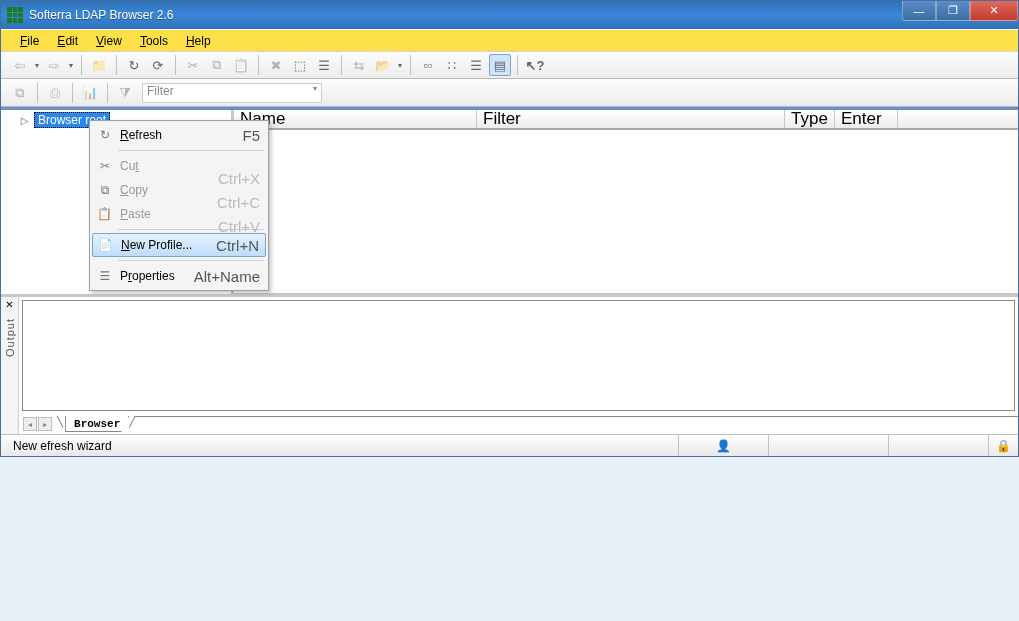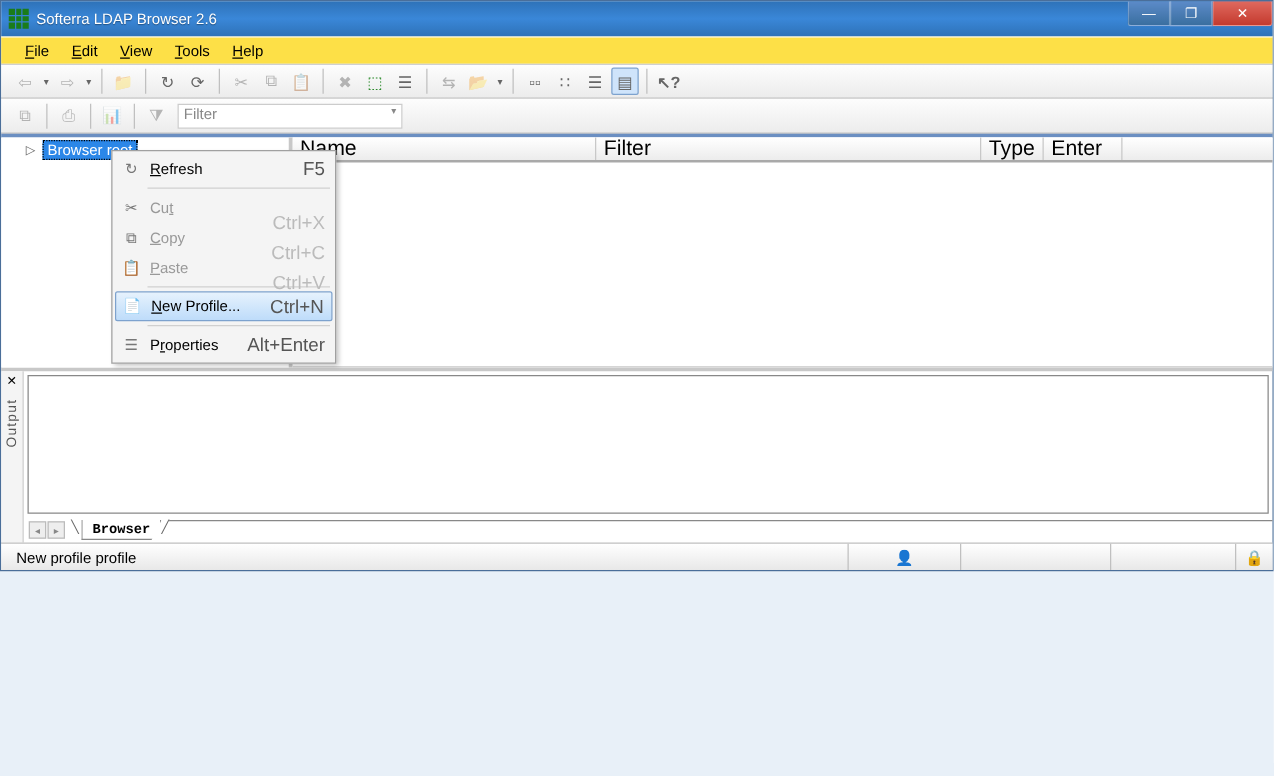--- a/index.html
+++ b/index.html
@@ -221,21 +221,21 @@
         <div class="ctx-sep"></div>
         <div class="ctx-row hl">
           <div class="ctx-icon">📄</div>
           <div class="ctx-label"><u>N</u>ew Profile...</div>
           <div class="ctx-shortcut">Ctrl+N</div>
         </div>
         <div class="ctx-sep"></div>
         <div class="ctx-row">
           <div class="ctx-icon">☰</div>
           <div class="ctx-label">P<u>r</u>operties</div>
-          <div class="ctx-shortcut">Alt+Enter</div>
+          <div class="ctx-shortcut">Alt+Name</div>
         </div>
       </div>
     </div>
 
     <div class="list-pane">
       <div class="list-header">
         <div class="col" style="width:243px">Name</div>
         <div class="col" style="width:308px">Filter</div>
         <div class="col" style="width:50px">Type</div>
         <div class="col" style="width:63px">Enter</div>
@@ -259,21 +259,21 @@
           <span style="font-size:10px;color:#666;margin-right:2px;">╲</span>
           <div class="out-tab">Browser</div>
           <span style="font-size:10px;color:#666;">╱</span>
           <div class="out-tab-after"></div>
         </div>
       </div>
     </div>
   </div>
 
   <div class="status">
-    <div class="status-cell wide">New profile profile</div>
+    <div class="status-cell wide">New efresh wizard</div>
     <div class="status-pane">
       <span>👤</span>
     </div>
     <div class="status-pane" style="width:120px"></div>
     <div class="status-pane" style="width:100px"></div>
     <div class="status-pane" style="width:30px;border-right:none">
       <span>🔒</span>
     </div>
   </div>
 

